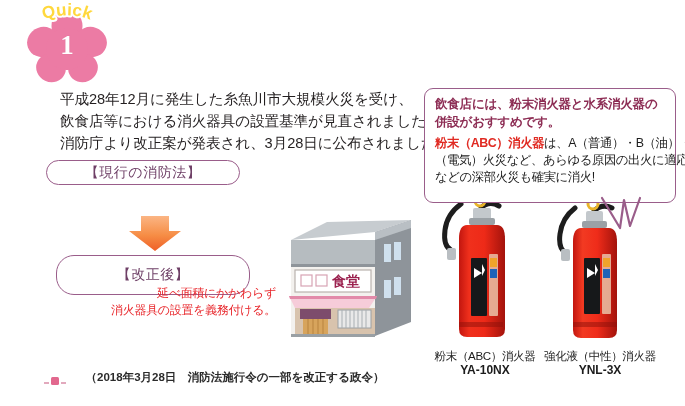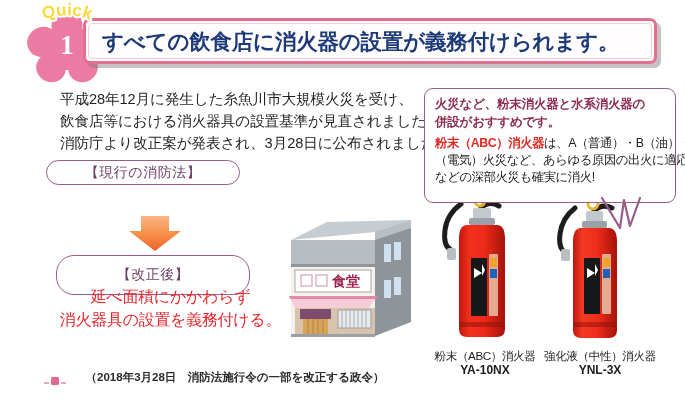--- a/index.html
+++ b/index.html
@@ -65,22 +65,22 @@
     font-size:14px;color:#6e3f66;letter-spacing:.5px;
   }
   #pill-current{left:46px;top:160px;width:194px;height:25px;}
   #pill-revised{left:56px;top:255px;width:194px;height:40px;}
 
   .line-current{
     position:absolute;left:46px;top:192px;width:215px;text-align:center;
     font-size:16.5px;color:#231f20;letter-spacing:-.2px;white-space:nowrap;
   }
   .line-revised{
-    position:absolute;left:53px;top:285px;width:235px;text-align:center;
-    font-size:16px;color:#e8262b;line-height:1.45;letter-spacing:-.3px;
+    position:absolute;left:41px;top:285px;width:235px;text-align:right;
+    font-size:12px;color:#e8262b;line-height:1.45;letter-spacing:-.3px;
   }
   .line-revised span{display:block;white-space:nowrap;}
 
   
   .arrow{position:absolute;left:128px;top:216px;width:54px;height:36px;}
 
   
   .foot-banner{
     position:absolute;left:108px;top:345px;width:246px;height:23px;
     background:linear-gradient(180deg,#9b6191 0%,#8a4f81 100%);
@@ -155,24 +155,20 @@
       <text font-size="17" font-weight="bold" font-family="Liberation Sans, sans-serif" stroke="#ffffff" stroke-width="4" stroke-linejoin="round" fill="none">
         <textPath href="#arcp" startOffset="50%" text-anchor="middle" id="qw-stroke">Quick</textPath>
       </text>
       <text font-size="17" font-weight="bold" font-family="Liberation Sans, sans-serif" fill="#ffd83d">
         <textPath href="#arcp" startOffset="50%" text-anchor="middle" id="qw-fill">Quick</textPath>
       </text>
     </svg>
     <div class="badge-num">1</div>
   </div>
 
-  <div class="header-bar">
-    <div class="inner-line"></div>
-    <div class="header-title">すべての飲食店に消火器の設置が義務付けられます。</div>
-  </div>
 
   <div class="lead">
     <div>平成28年12月に発生した糸魚川市大規模火災を受け、</div>
     <div>飲食店等における消火器具の設置基準が見直されました。</div>
     <div>消防庁より改正案が発表され、3月28日に公布されました。</div>
   </div>
 
   <div class="pill" id="pill-current">【現行の消防法】</div>
 
   <svg class="arrow" viewBox="0 0 54 36">
@@ -294,21 +290,21 @@
     <span>粉末（ABC）消火器</span>
     <b>YA-10NX</b>
   </div>
   <div class="ext-cap" id="cap-b">
     <span>強化液（中性）消火器</span>
     <b>YNL-3X</b>
   </div>
 
   <div class="bubble">
     <div class="b-head">
-      <span>火災など、粉末消火器と水系消火器の</span>
+      <span>飲食店には、粉末消火器と水系消火器の</span>
       <span>併設がおすすめです。</span>
     </div>
     <div class="b-body">
       <span>
         <i class="hl" style="font-style:normal">粉末（ABC）消火器</i><i style="font-style:normal">は、A（普通）・B（油）・C</i>
       </span>
       <span>（電気）火災など、あらゆる原因の出火に適応!</span>
       <span>などの深部火災も確実に消火!</span>
     </div>
   </div>

